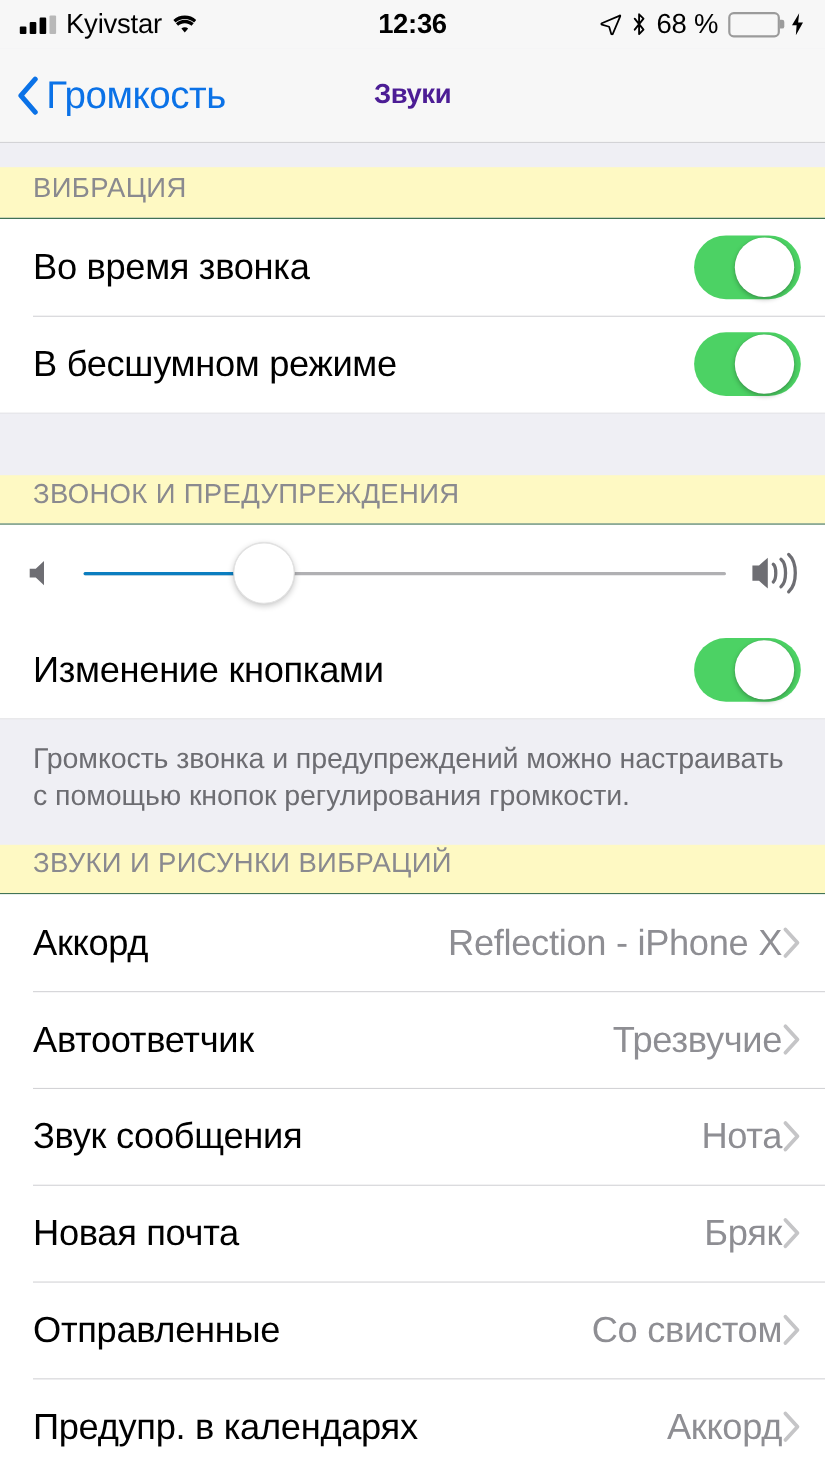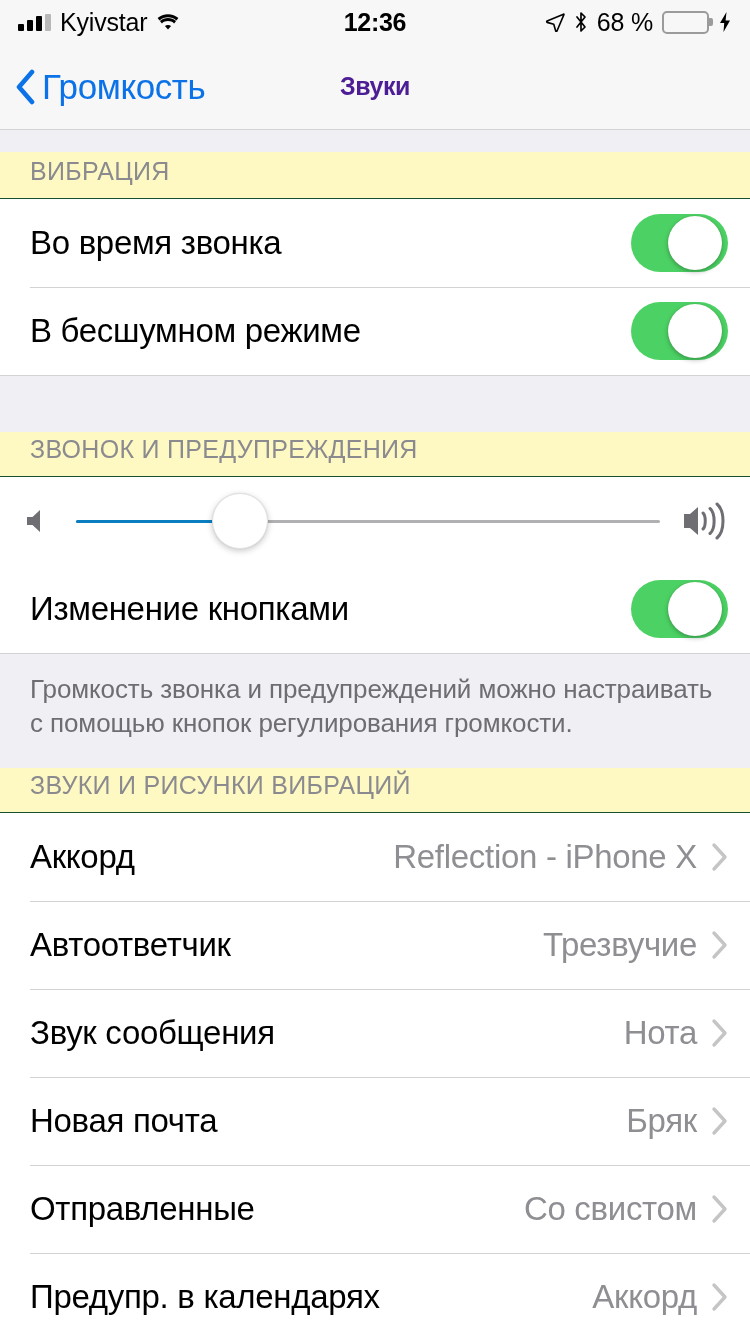--- a/index.html
+++ b/index.html
@@ -181,21 +181,20 @@
   .row-label {
     font-size: 33px;
     color: #000;
     letter-spacing: -0.3px;
     white-space: nowrap;
   }
   .row-right {
     margin-left: auto;
     display: flex;
     align-items: center;
-    gap: 14px;
   }
   .row-value {
     font-size: 33px;
     color: #8e8e93;
     letter-spacing: -0.3px;
     white-space: nowrap;
   }
   .chev-right { width: 17px; height: 30px; display: block; }
 
   

